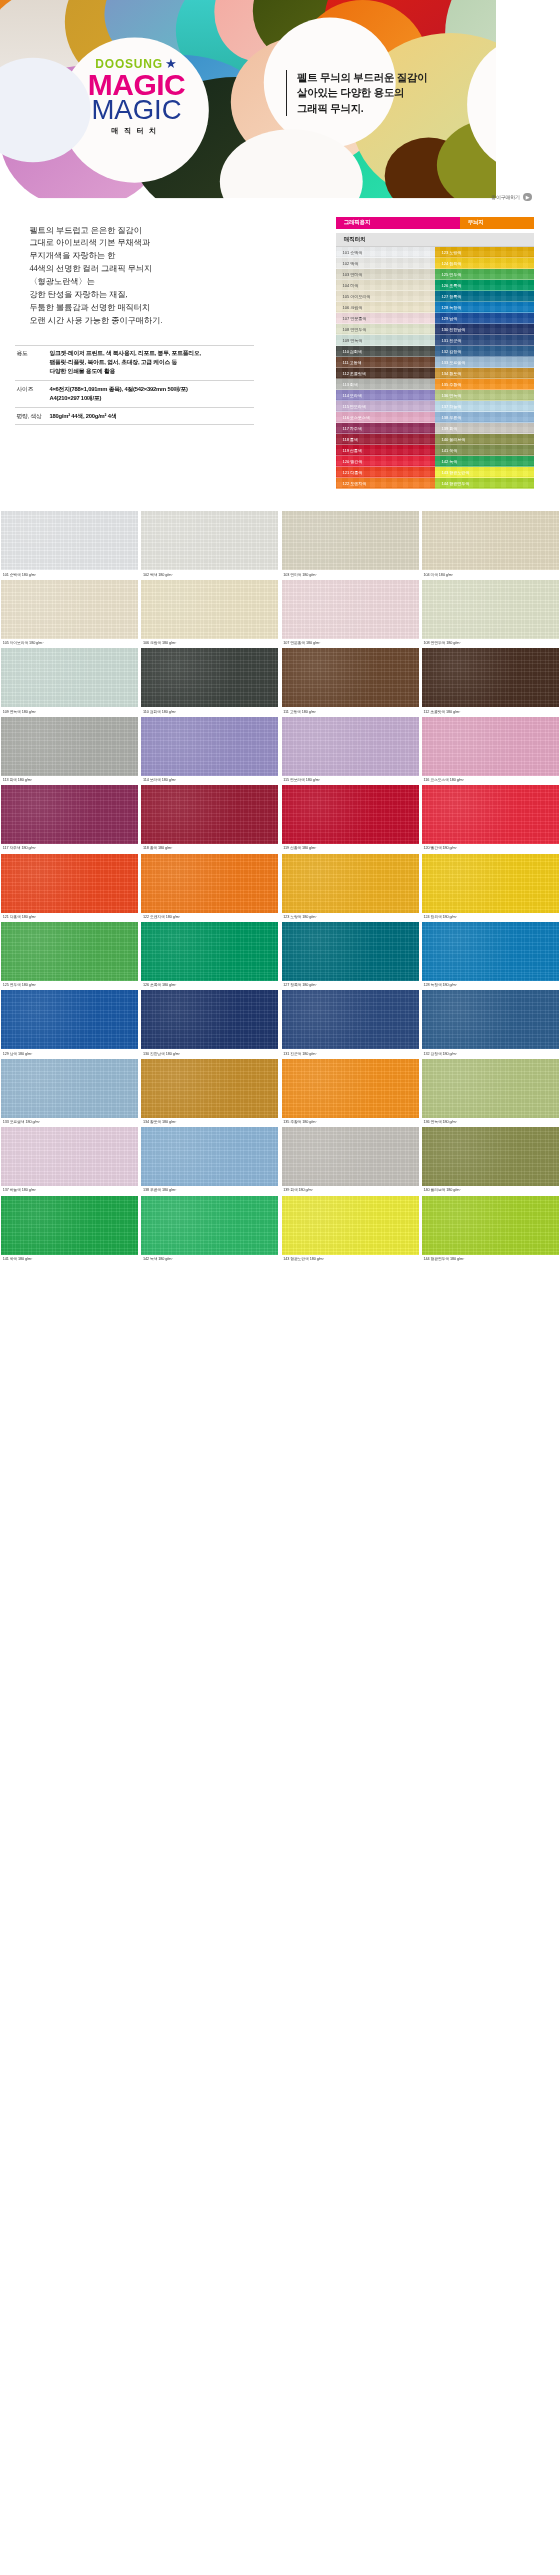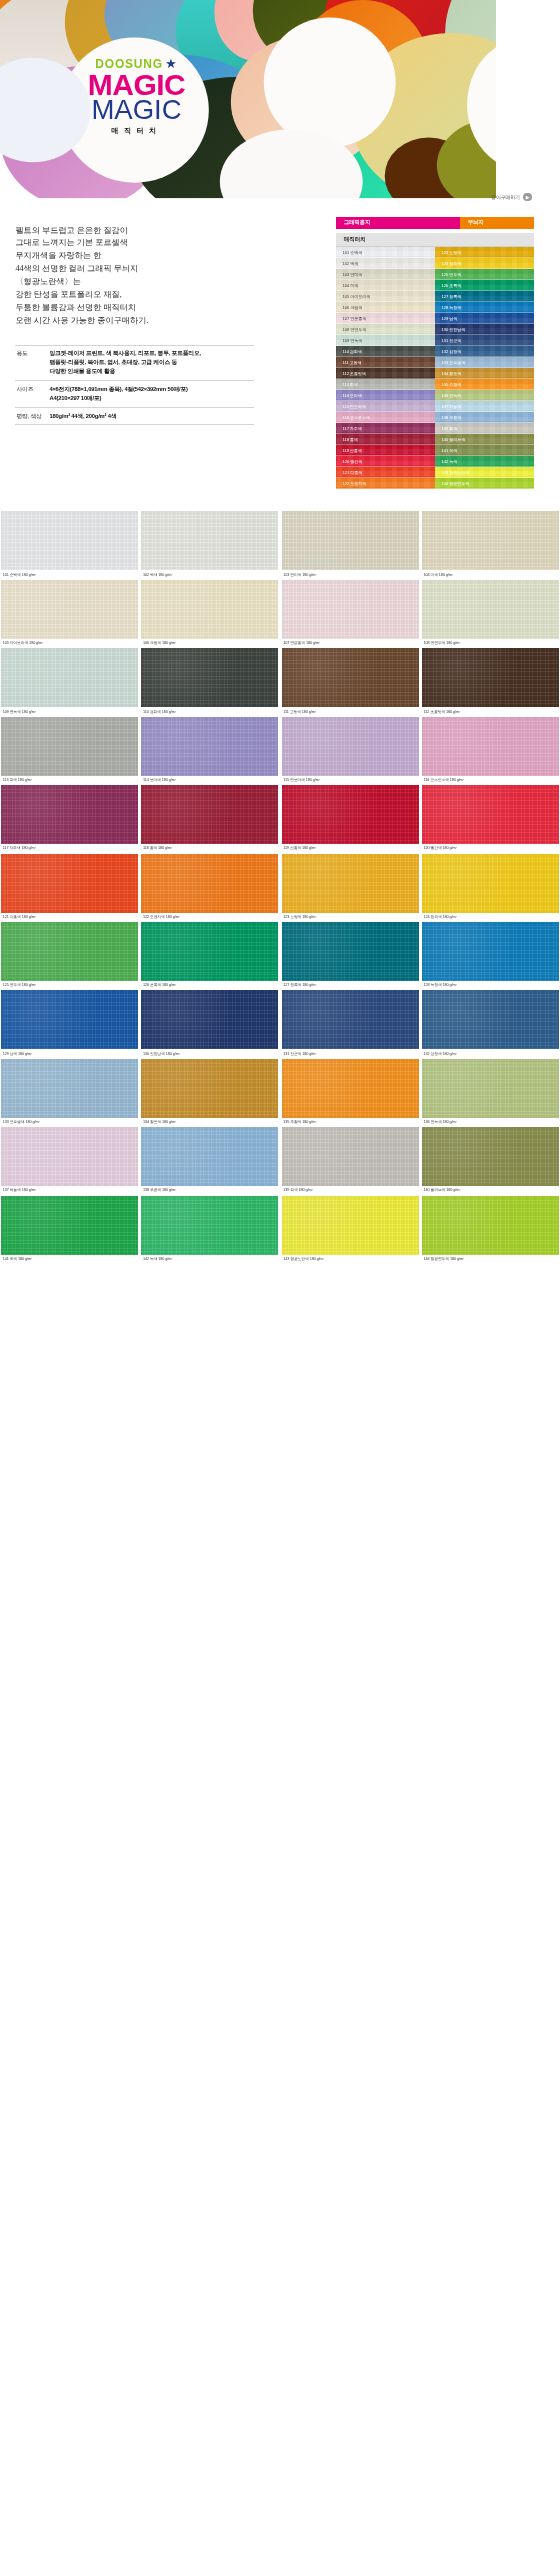--- a/index.html
+++ b/index.html
@@ -67,21 +67,21 @@
   .info {
     position:relative;
     width:560px;
     padding:0 0 22px 0;
     display:flex;
     align-items:flex-start;
   }
   .info-left { width:269px; padding:16.5px 0 0 15.4px; }
   .desc { font-size:8.2px; line-height:1.58; color:#1e1e1e; margin:0 0 16.5px 0;
           font-family:"Liberation Serif","DejaVu Serif",serif; }
-  .desc div { white-space:nowrap; }
+  .desc div { white-space:nowrap;margin-left:14px; }
 
   table.spec { border-collapse:collapse; width:239px; }
   table.spec th, table.spec td {
     border-top:0.5px solid #d4d4d4;
     border-bottom:0.5px solid #d4d4d4;
     padding:3.8px 1.1px 3.8px 0;
     vertical-align:top;
     font-size:5.8px;
     line-height:1.55;
     letter-spacing:-0.2px;
@@ -276,32 +276,37 @@
     <div class="hero-logo">
       <div class="logo-top">
         <span>DOOSUNG</span>
         <span class="logo-star">★</span>
       </div>
       <div class="logo-magic">MAGIC</div>
       <div class="logo-touch">MAGIC</div>
       <div class="logo-kr">매직터치</div>
     </div>
 
+    <div class="hero-tagline">
+      <div>펠트 무늬의 부드러운 질감이</div>
+      <div>살아있는 다양한 용도의</div>
+      <div>그래픽 무늬지.</div>
+    </div>
   </div>
 
   <div class="info">
 
     <div class="info-left">
       <div class="desc">
         <div>펠트의 부드럽고 은은한 질감이</div>
-        <div>그대로 느껴지는 기본 포르셀색</div>
+        <div>그대로 아이보리색 기본 무채색과</div>
         <div>무지개색을 자랑하는 한</div>
         <div>44색의 선명한 컬러 그래픽 무늬지</div>
         <div>〈형광노란색〉는</div>
-        <div>강한 탄성을 포트폴리오 재질,</div>
+        <div>강한 탄성을 자랑하는 재질,</div>
         <div>두툼한 볼륨감과 선명한 매직터치</div>
         <div>오랜 시간 사용 가능한 종이구매하기.</div>
       </div>
 
       <table class="spec">
         <tbody>
           <tr>
             <th>용도</th>
             <td>
               <div>잉크젯·레이저 프린트, 색 복사용지, 리포트, 봉투, 포트폴리오,</div>

